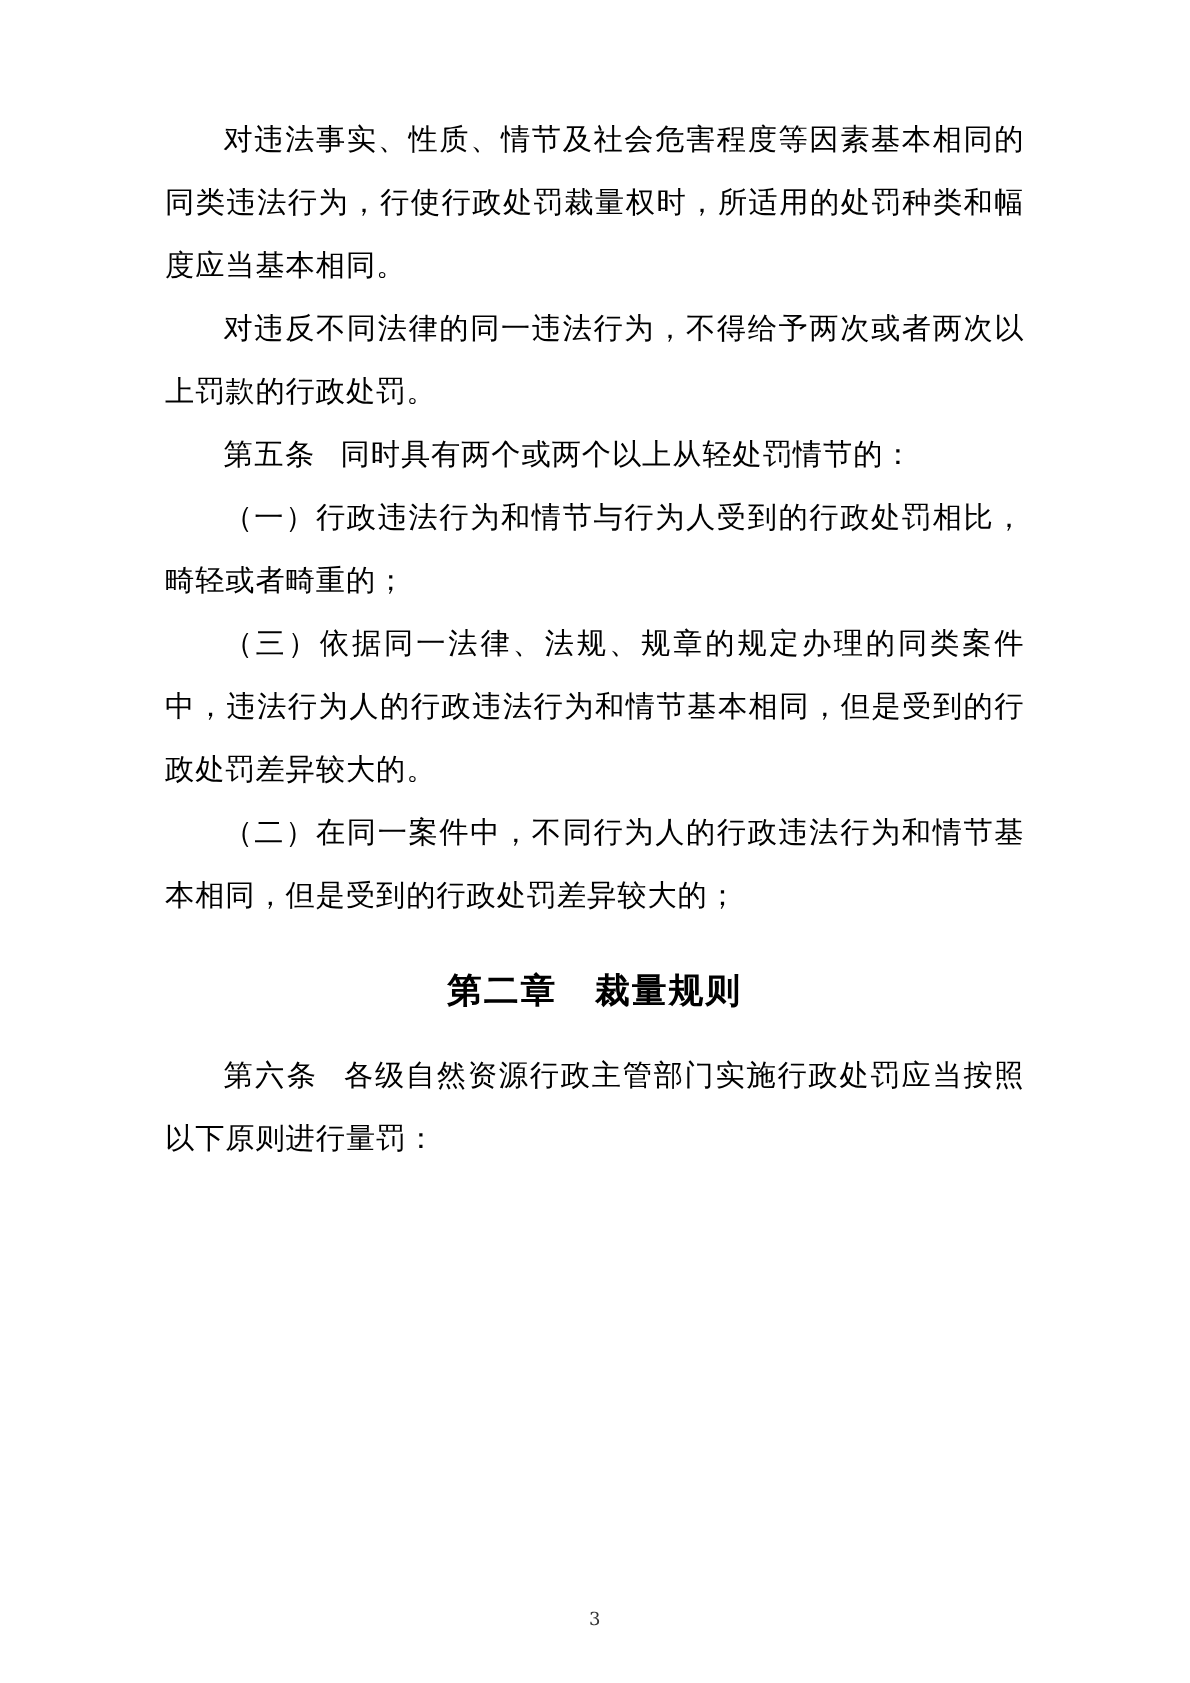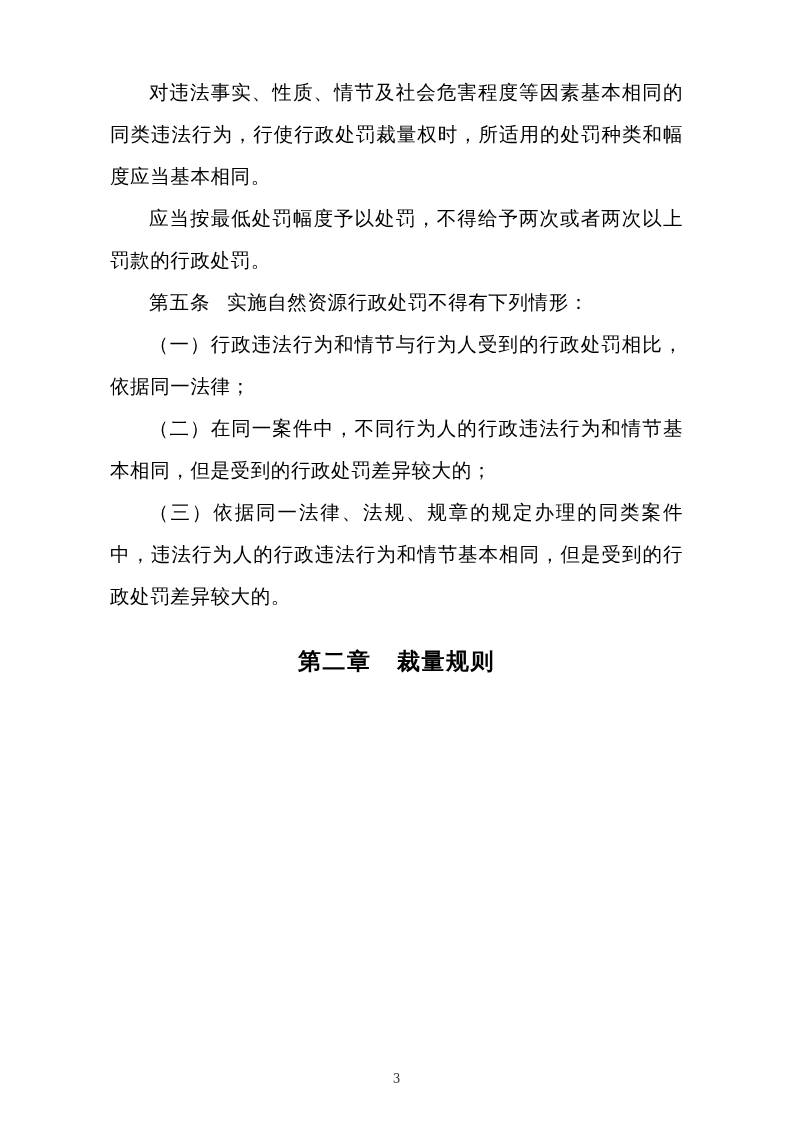--- a/index.html
+++ b/index.html
@@ -69,30 +69,31 @@
   }
 </style>
 </head>
 <body>
 
 <div class="page">
   <div class="doc-body">
 
     <p class="para">对违法事实、性质、情节及社会危害程度等因素基本相同的同类违法行为，行使行政处罚裁量权时，所适用的处罚种类和幅度应当基本相同。</p>
 
-    <p class="para">应当按最低处罚幅度予以处罚，不得给予两次或者两次以上罚款的行政处罚。</p>
+    <p class="para">对违反不同法律的同一违法行为，不得给予两次或者两次以上罚款的行政处罚。</p>
 
-    <p class="para"><span class="lead">第五条</span><span class="lead-gap"></span><span>实施自然资源行政处罚不得有下列情形：</span></p>
+    <p class="para"><span class="lead">第五条</span><span class="lead-gap"></span><span>同时具有两个或两个以上从轻处罚情节的：</span></p>
 
-    <p class="para">（一）行政违法行为和情节与行为人受到的行政处罚相比，依据同一法律；</p>
+    <p class="para">（一）行政违法行为和情节与行为人受到的行政处罚相比，畸轻或者畸重的；</p>
+
+    <p class="para">（三）依据同一法律、法规、规章的规定办理的同类案件中，违法行为人的行政违法行为和情节基本相同，但是受到的行政处罚差异较大的。</p>
 
     <p class="para">（二）在同一案件中，不同行为人的行政违法行为和情节基本相同，但是受到的行政处罚差异较大的；</p>
 
-    <p class="para">（三）依据同一法律、法规、规章的规定办理的同类案件中，违法行为人的行政违法行为和情节基本相同，但是受到的行政处罚差异较大的。</p>
-
     <p class="chapter-title"><span>第二章</span><span class="chapter-gap"></span><span>裁量规则</span></p>
 
+    <p class="para"><span class="lead">第六条</span><span class="lead-gap"></span><span>各级自然资源行政主管部门实施行政处罚应当按照以下原则进行量罚：</span></p>
 
 
   </div>
 
   <div class="page-number">3</div>
 </div>
 
 </body></html>

